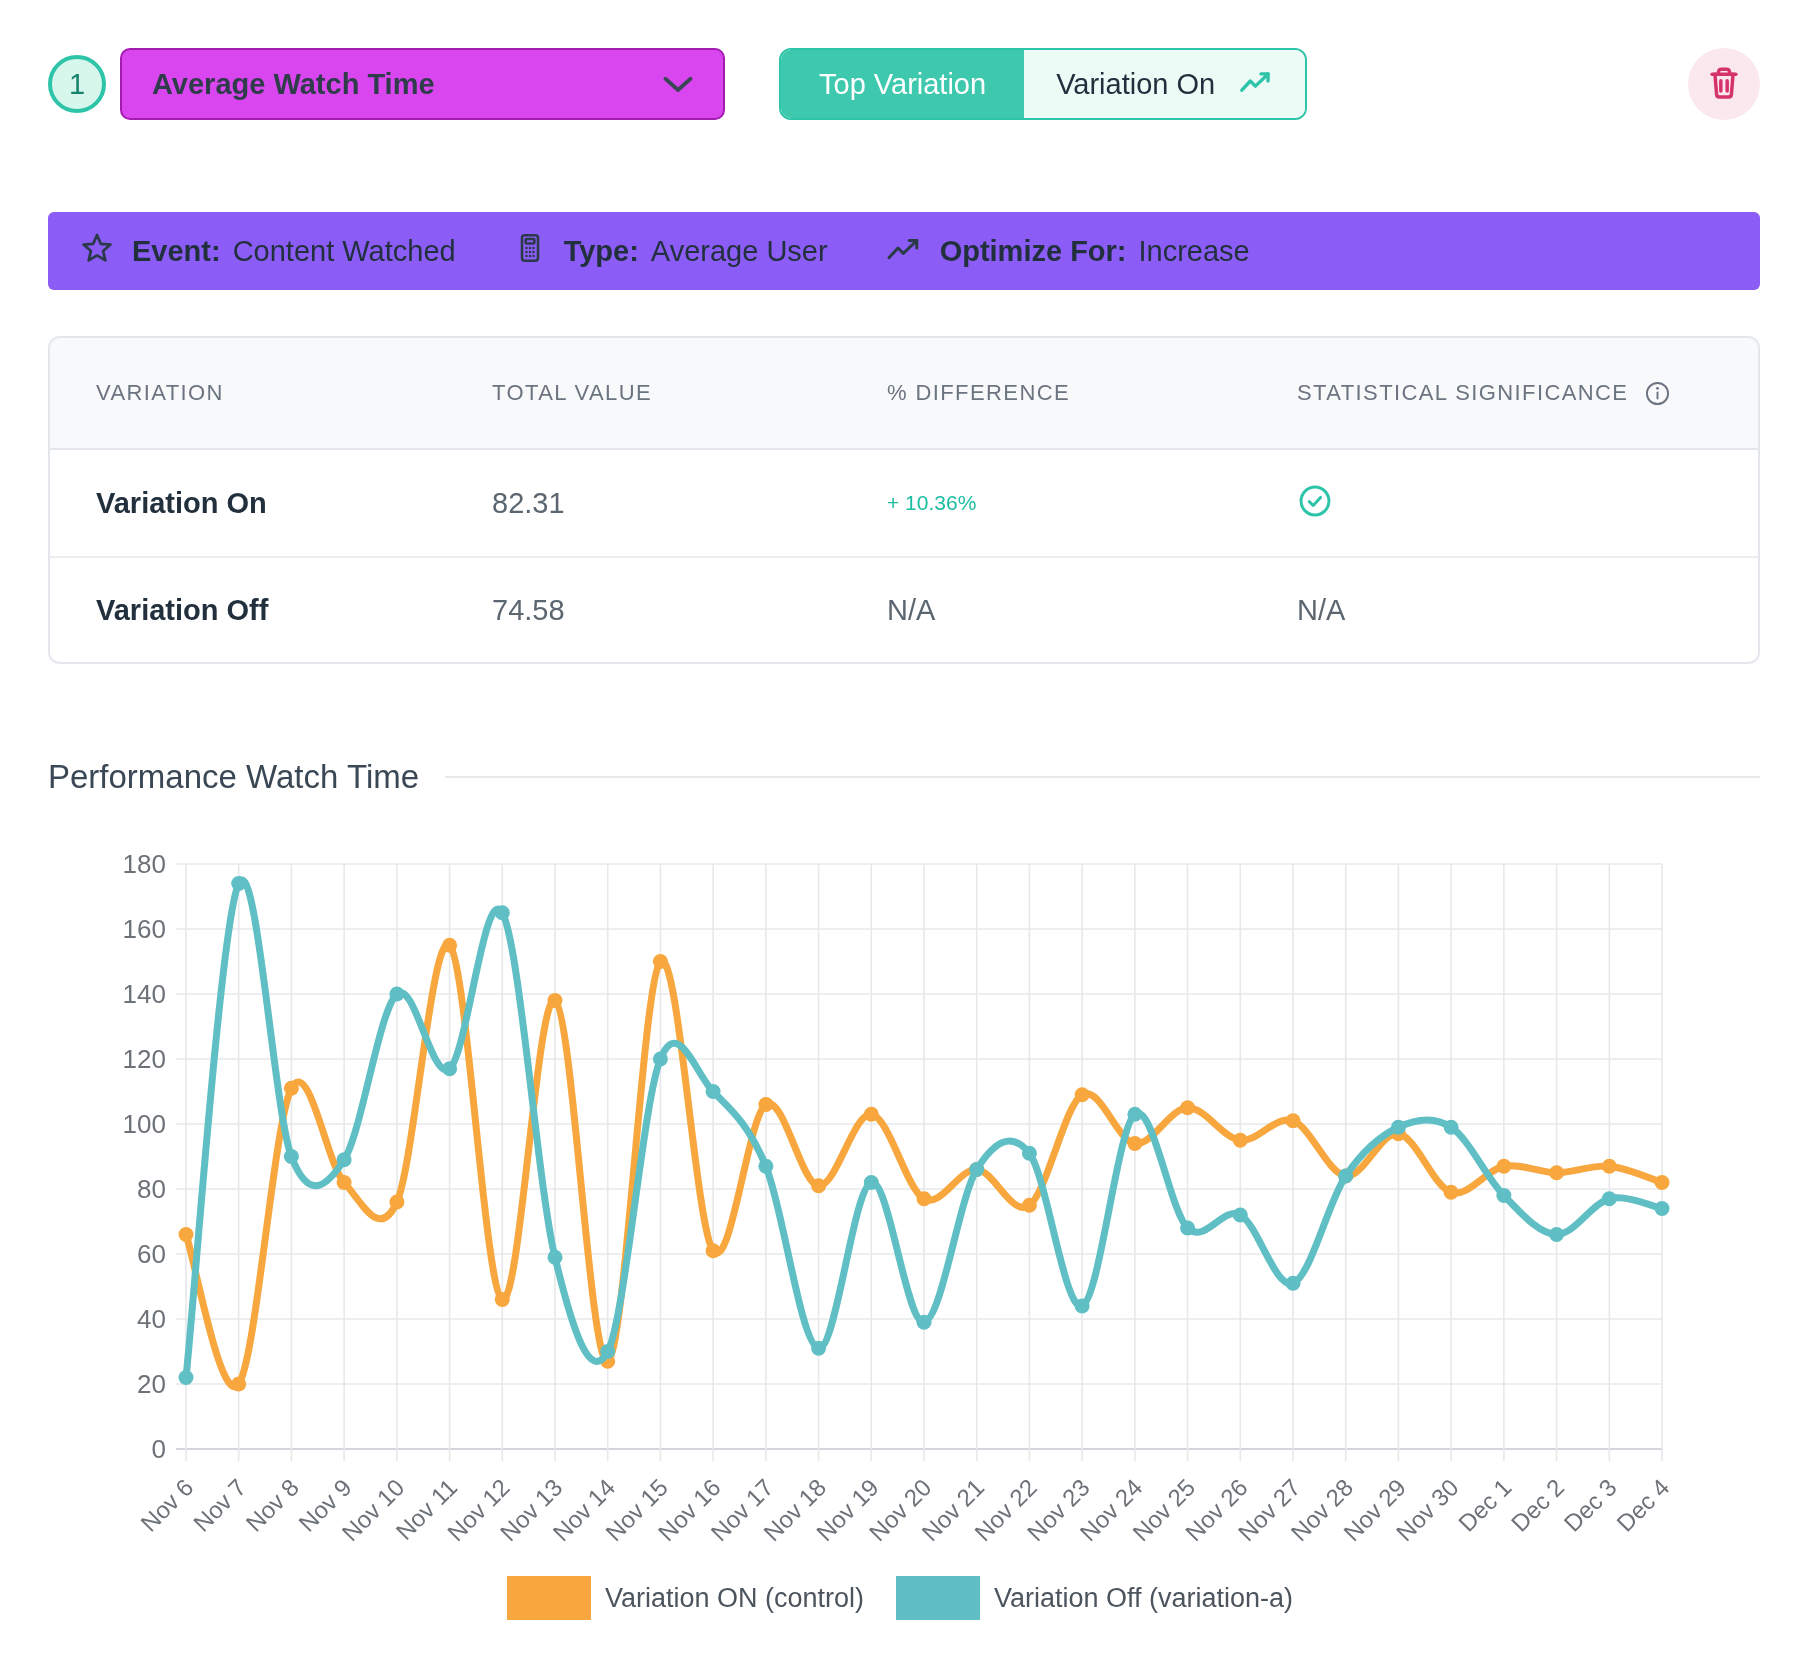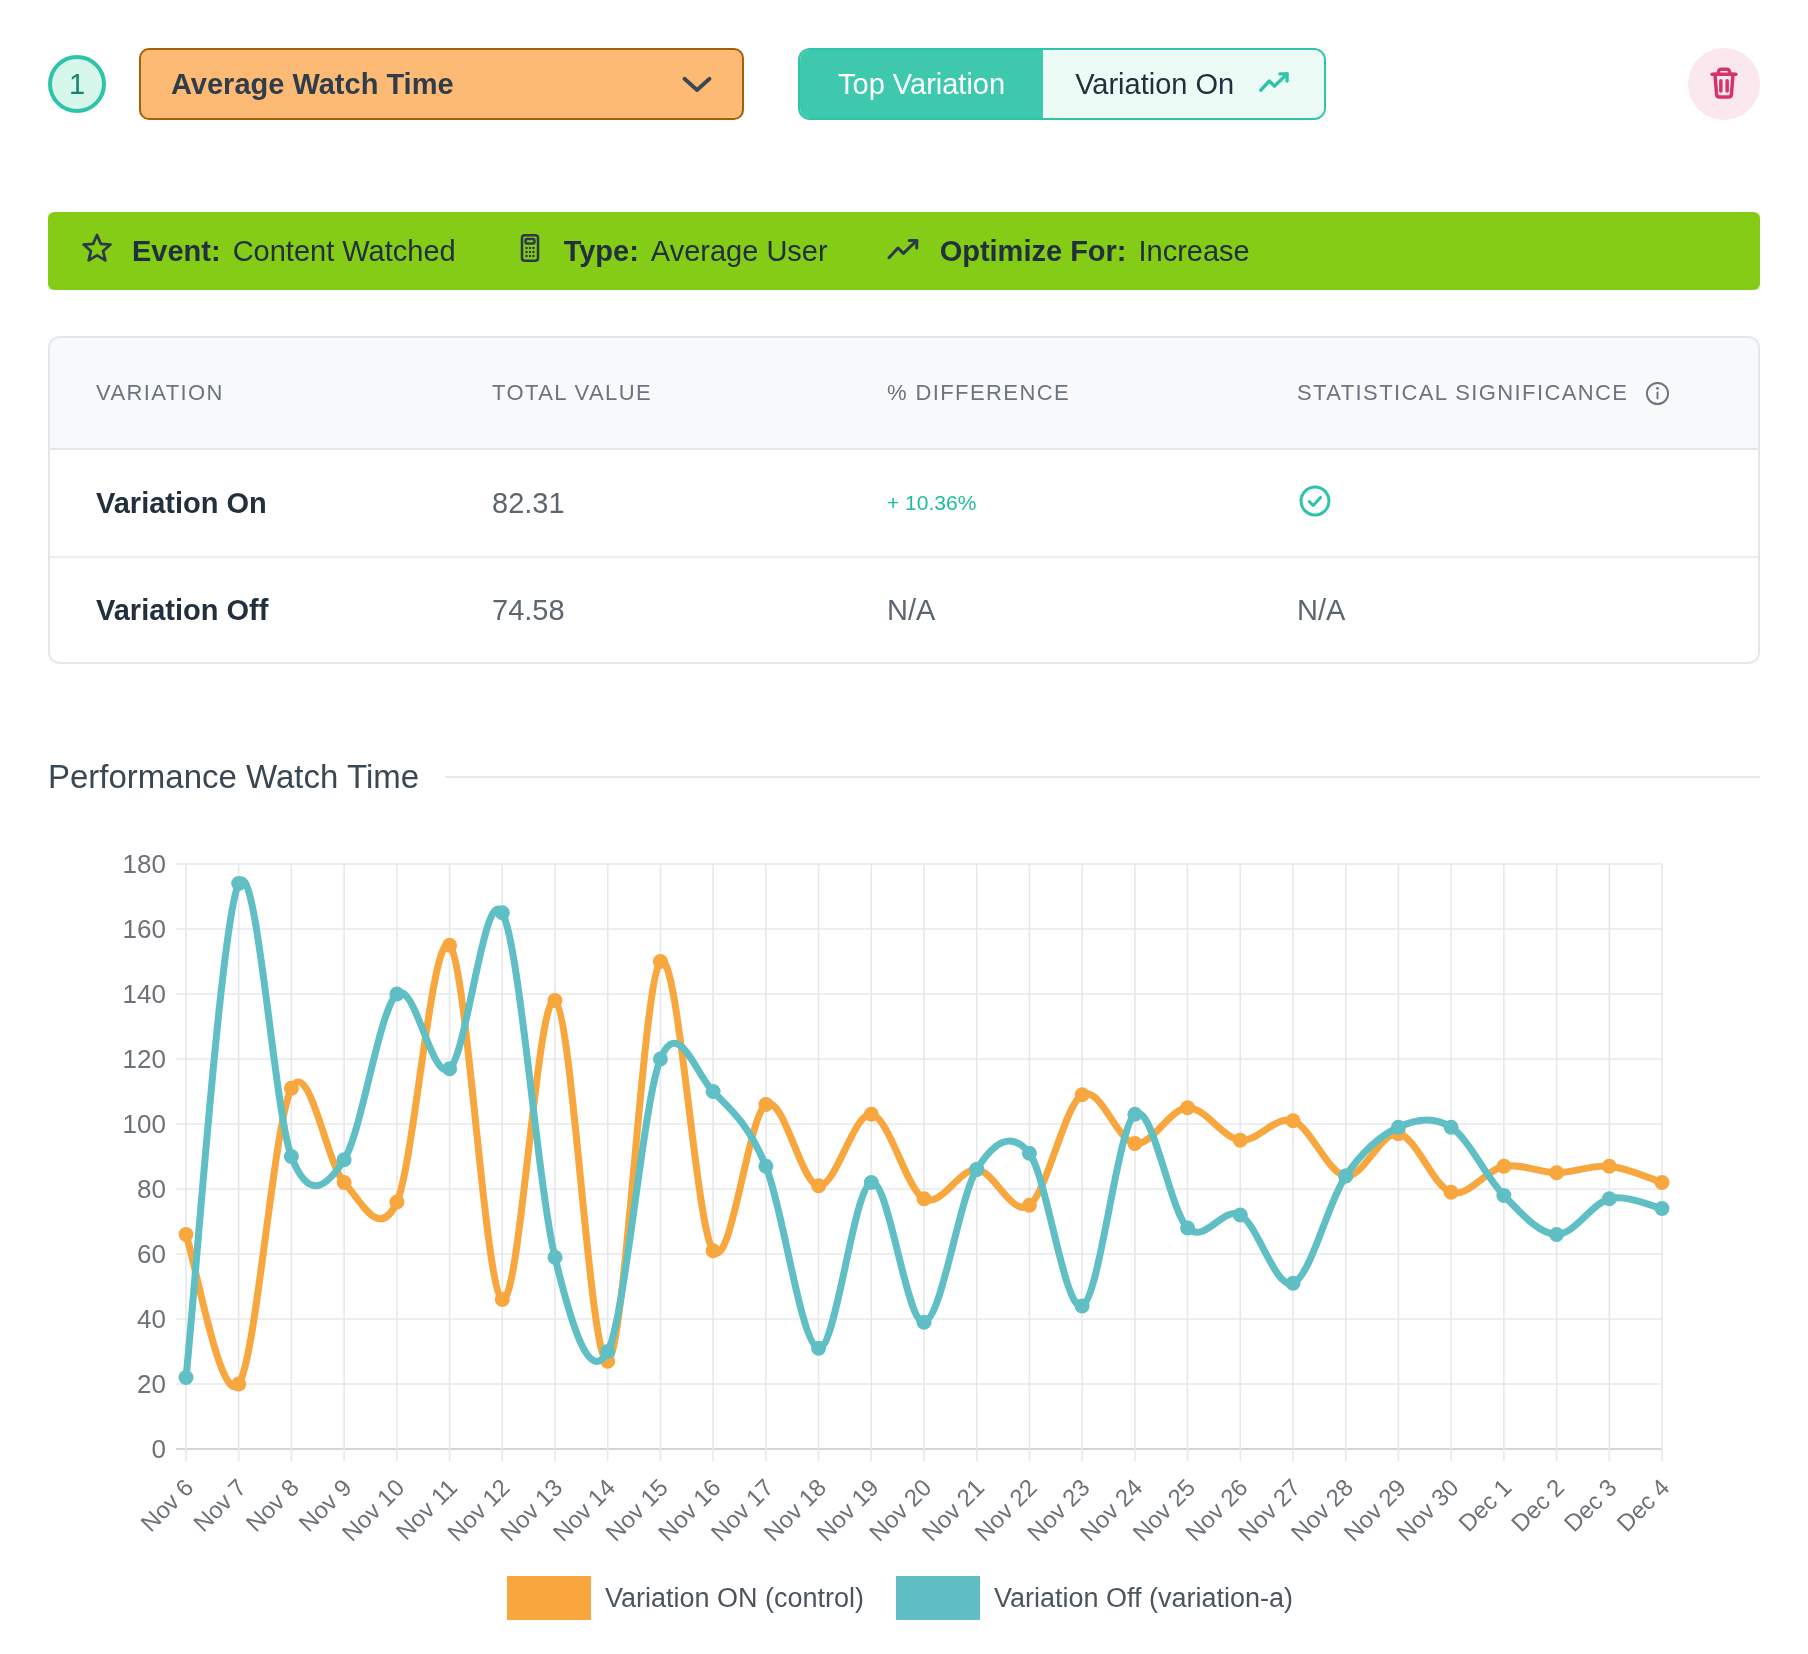--- a/index.html
+++ b/index.html
@@ -3,32 +3,32 @@
 <meta charset="utf-8">
 <style>
   * { margin:0; padding:0; box-sizing:border-box; }
   html,body { background:#ffffff; width:1808px; font-family:"Liberation Sans","DejaVu Sans",sans-serif; color:#2f3c4a; }
   .page { width:1808px; height:1654px; padding:48px 48px 10px 48px; background:#fff; overflow:hidden; }
 
   
   .header-row { display:flex; align-items:center; height:72px; }
   .index-badge { width:58px; height:58px; border-radius:50%; border:4px solid #2ec4a9; background:#d7f6ec;
     color:#17836d; font-size:29px; font-weight:500; display:flex; align-items:center; justify-content:center; }
-  .metric-select { margin-left:33px; width:605px; height:72px; border:2px solid #a16207; border-radius:10px;
-    background:#fdba74; display:flex; align-items:center; justify-content:space-between; padding:0 30px;
+  .metric-select { margin-left:14px; width:605px; height:72px; border:2px solid #a21caf; border-radius:10px;
+    background:#d946ef; display:flex; align-items:center; justify-content:space-between; padding:0 30px;
     font-size:29px; font-weight:700; color:#2f3c4a; cursor:pointer; }
   .metric-select svg { stroke:#3a4754; }
   .toggle { margin-left:54px; height:72px; display:flex; border:2px solid #2ec4a9; border-radius:12px; overflow:hidden; }
   .toggle-left { background:#3ec9ae; color:#ffffff; font-size:29px; font-weight:500; display:flex; align-items:center; padding:0 38px; cursor:pointer; }
   .toggle-right { background:#ecfbf6; color:#22303e; font-size:29px; font-weight:500; display:flex; align-items:center; padding:0 32px; gap:24px; cursor:pointer; }
   .trash-btn { margin-left:auto; width:72px; height:72px; border-radius:50%; background:#fbe7ee; border:none;
     display:flex; align-items:center; justify-content:center; cursor:pointer; }
 
   
-  .summary-bar { margin-top:92px; height:78px; background:#84cc16; border-radius:6px; display:flex; align-items:center; padding:0 32px; font-size:29px; color:#22303e; }
+  .summary-bar { margin-top:92px; height:78px; background:#8b5cf6; border-radius:6px; display:flex; align-items:center; padding:0 32px; font-size:29px; color:#22303e; }
   .summary-item { display:flex; align-items:center; margin-right:58px; }
   .summary-item svg { margin-right:18px; }
   .summary-label { font-weight:700; margin-right:12px; }
 
   
   .results-card { margin-top:46px; border:2px solid #e3e6ea; border-radius:12px; overflow:hidden; }
   .tgrid { display:grid; grid-template-columns:396px 395px 410px 1fr; align-items:center; }
   .thead { background:#f8f9fa; height:112px; border-bottom:2px solid #e3e6ea; }
   .thead .cell { font-size:22px; font-weight:500; letter-spacing:1.4px; color:#6b7480; text-transform:uppercase; }
   .cell { padding-left:46px; display:flex; align-items:center; }

